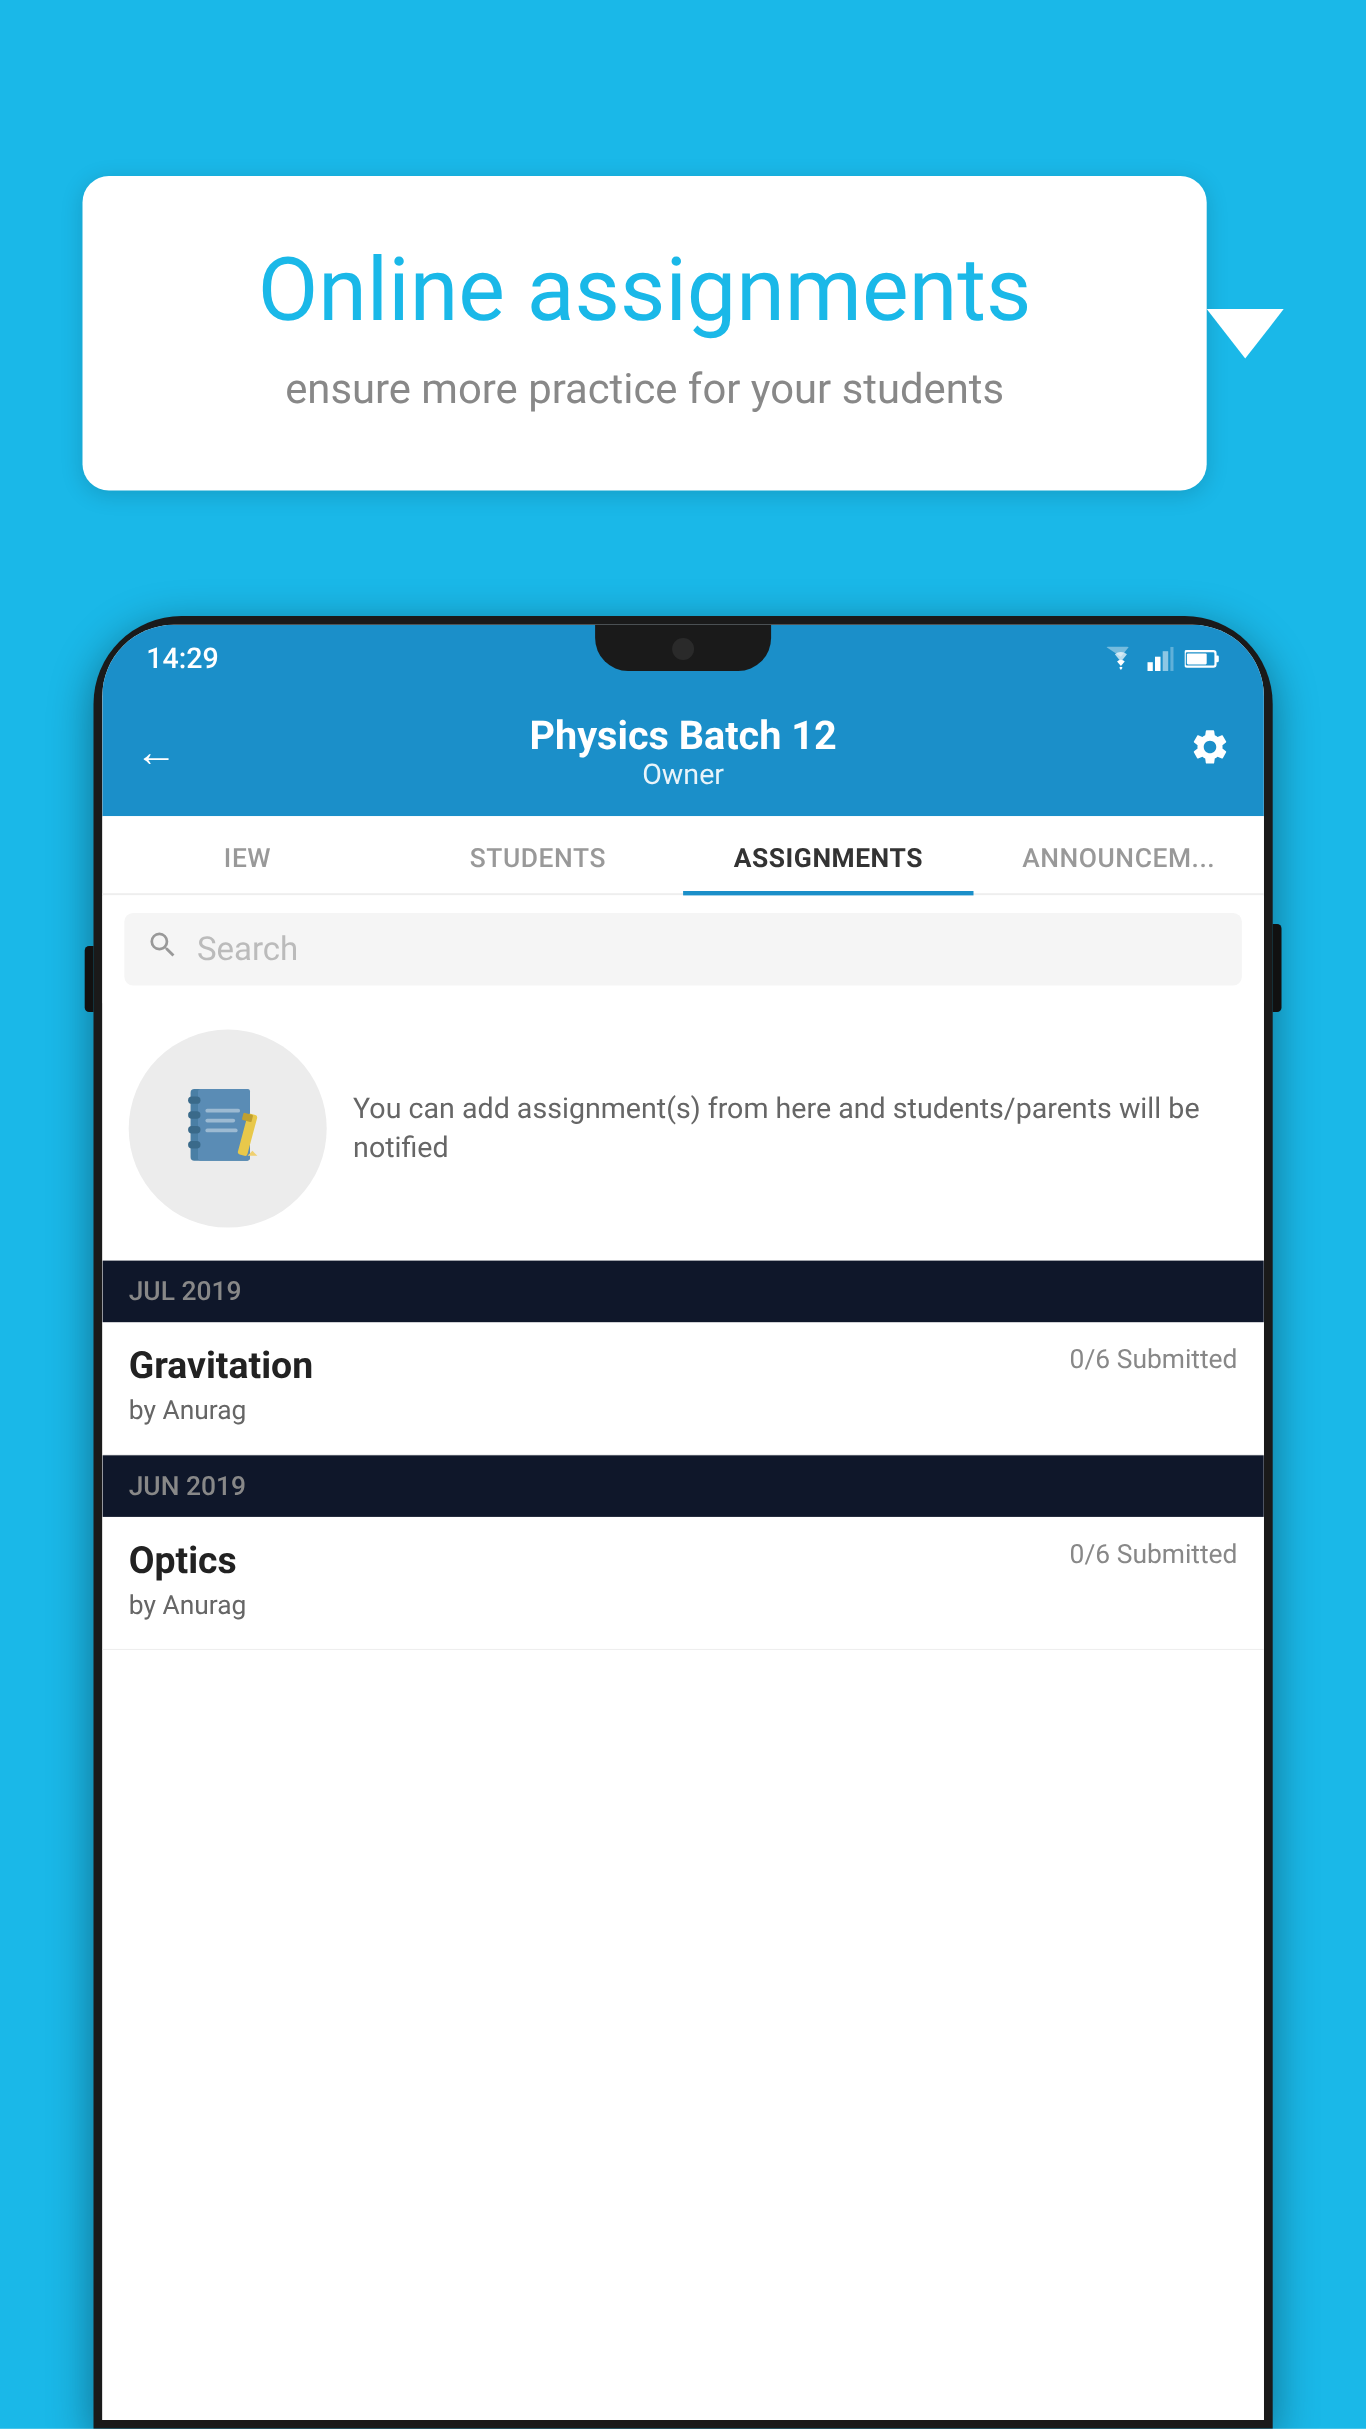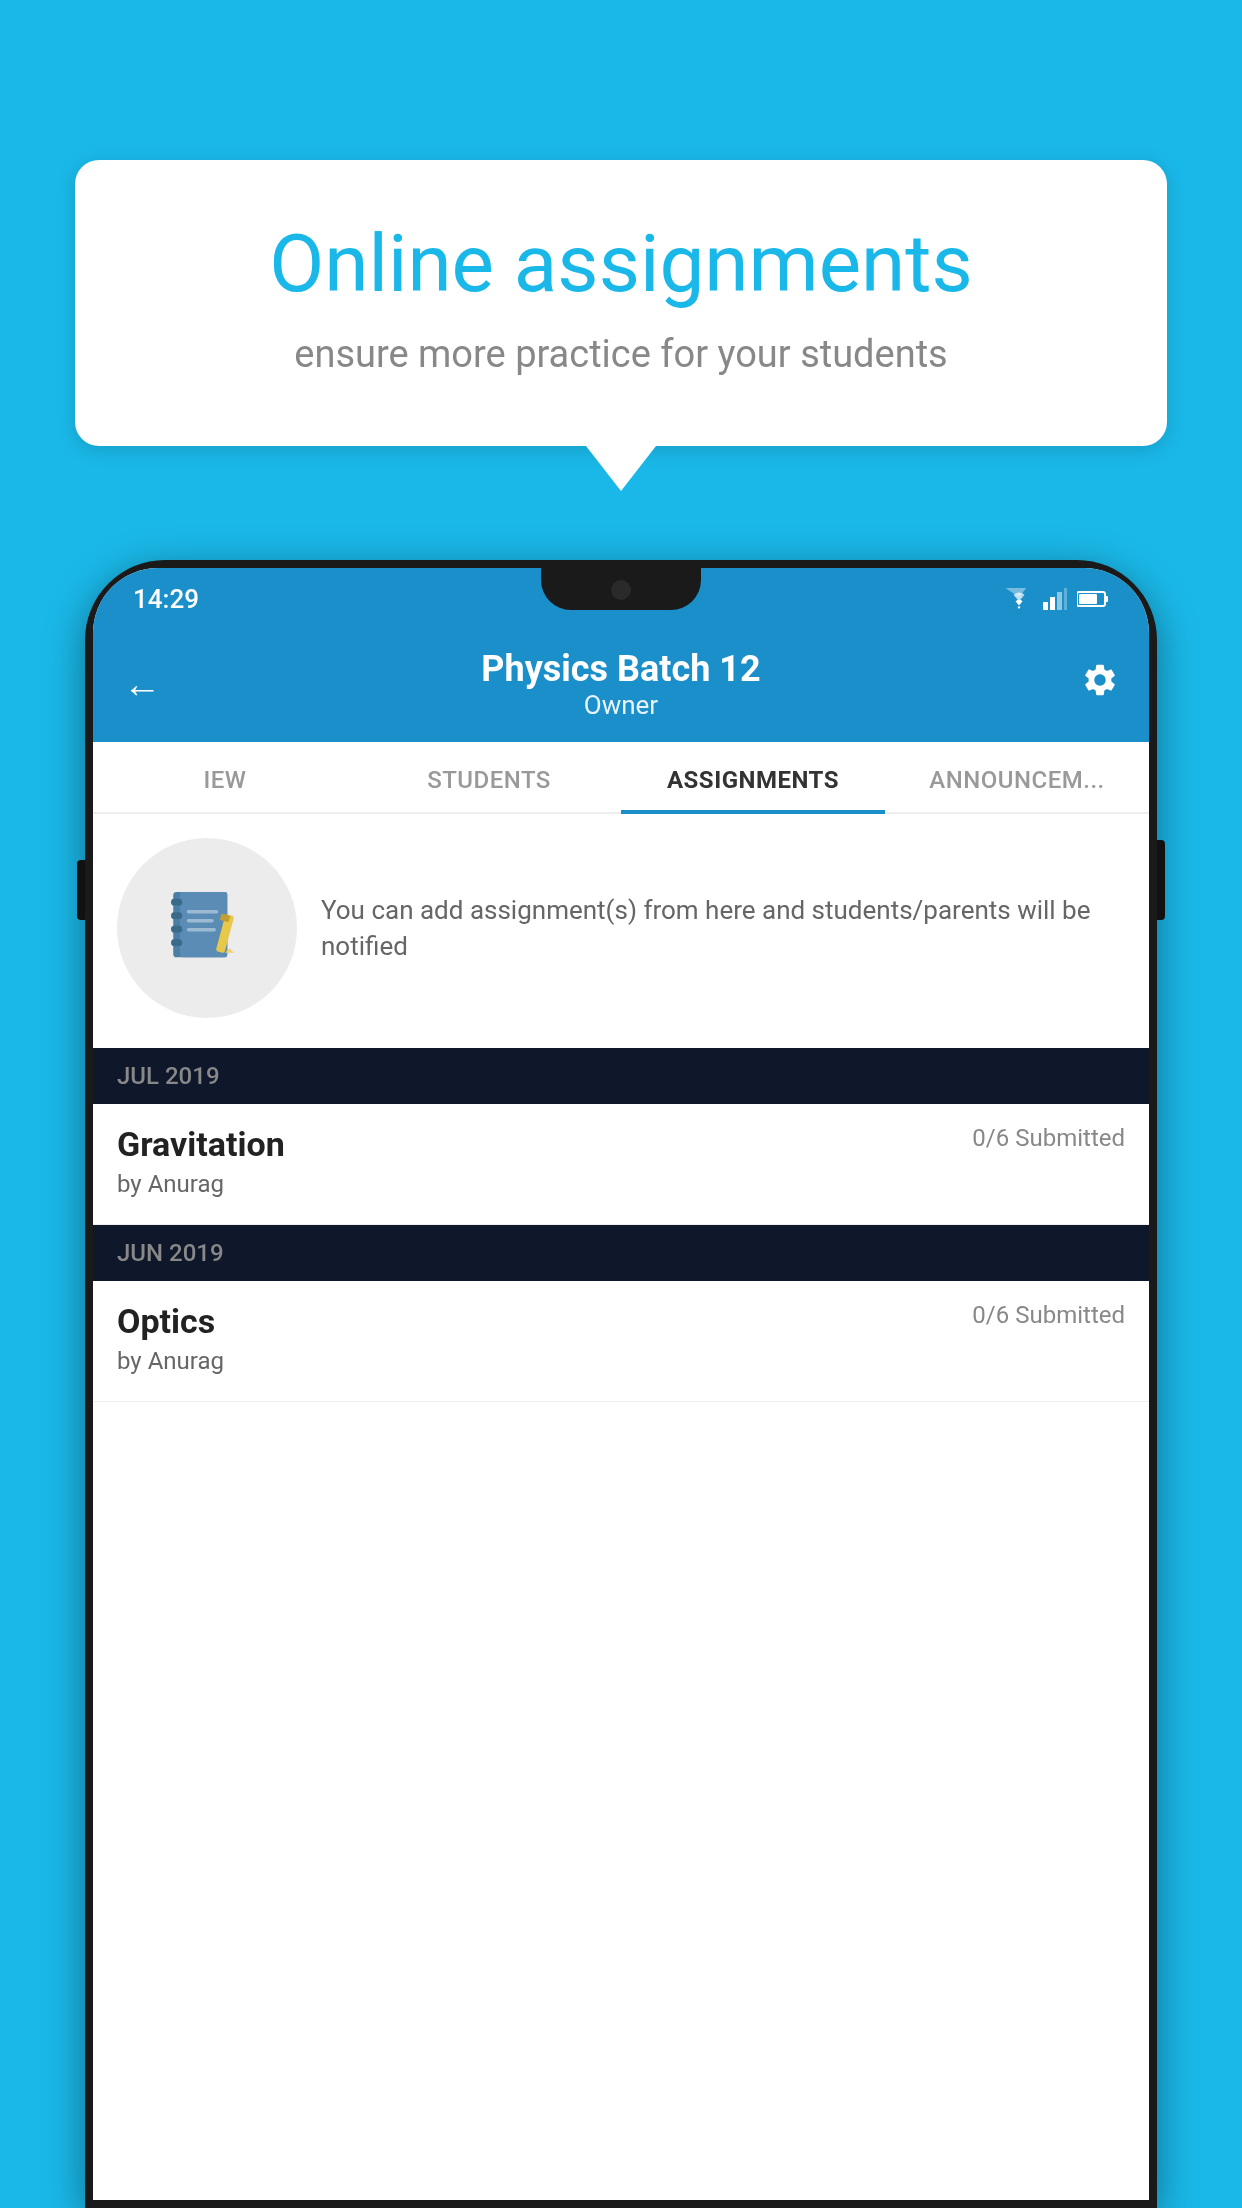--- a/index.html
+++ b/index.html
@@ -13,21 +13,21 @@
       position: relative;
     }
 
     
     .speech-bubble-container {
       position: absolute;
       top: 160px;
       left: 75px;
       right: 75px;
       display: flex;
-      flex-direction: column;
+      flex-direction: row;
       align-items: center;
     }
 
     .speech-bubble {
       background: white;
       border-radius: 24px;
       padding: 60px 70px 70px;
       width: 100%;
       text-align: center;
       box-shadow: 0 4px 20px rgba(0,0,0,0.15);
@@ -437,20 +437,30 @@
       <div class="tab-item active">
         <span>ASSIGNMENTS</span>
       </div>
       <div class="tab-item">
         <span>ANNOUNCEM...</span>
       </div>
     </div>
 
     <div class="content-area">
 
+      <div class="search-bar-wrap">
+        <div class="search-bar">
+          <div class="search-icon-wrap">
+            <svg width="30" height="30" viewBox="0 0 24 24" fill="#999">
+              <path d="M15.5 14h-.79l-.28-.27A6.471 6.471 0 0016 9.5 6.5 6.5 0 109.5 16c1.61 0 3.09-.59 4.23-1.57l.27.28v.79l5 4.99L20.49 19l-4.99-5zm-6 0C7.01 14 5 11.99 5 9.5S7.01 5 9.5 5 14 7.01 14 9.5 11.99 14 9.5 14z"></path>
+            </svg>
+          </div>
+          <span class="search-placeholder">Search</span>
+        </div>
+      </div>
 
       <div class="promo-section">
         <div class="promo-icon-wrap">
           <svg viewBox="0 0 80 80" width="90" height="90">
 
             <rect x="10" y="8" width="48" height="58" rx="3" fill="#4a7fa5"></rect>
             <rect x="16" y="8" width="42" height="58" rx="2" fill="#5a8cb5"></rect>
 
             <rect x="8" y="14" width="10" height="6" rx="3" fill="#3a6a8a"></rect>
             <rect x="8" y="26" width="10" height="6" rx="3" fill="#3a6a8a"></rect>

